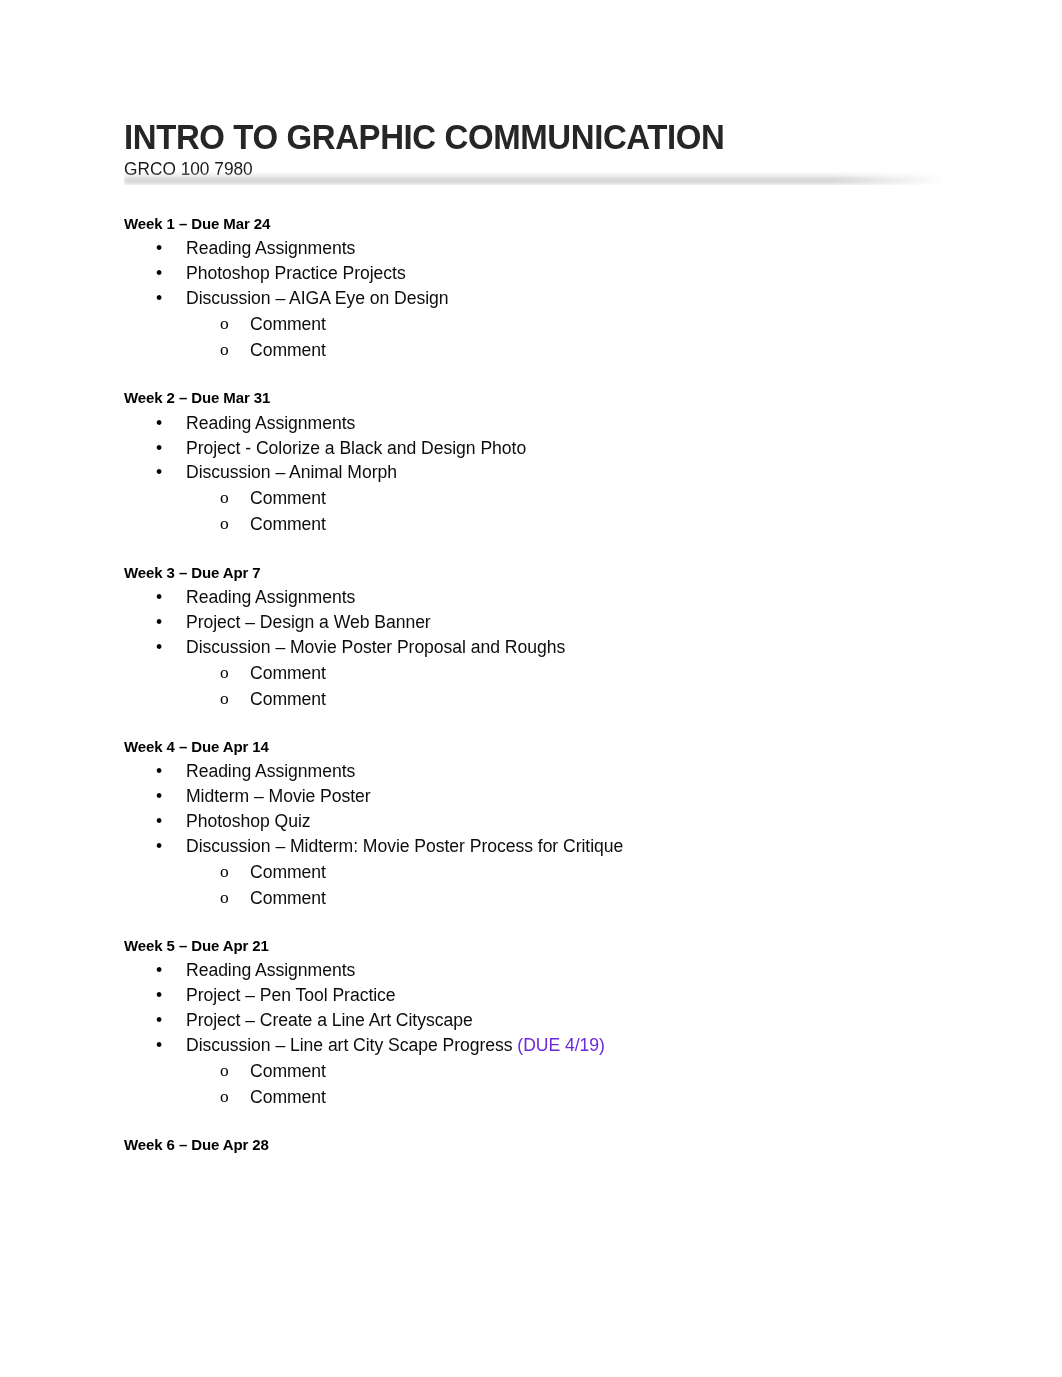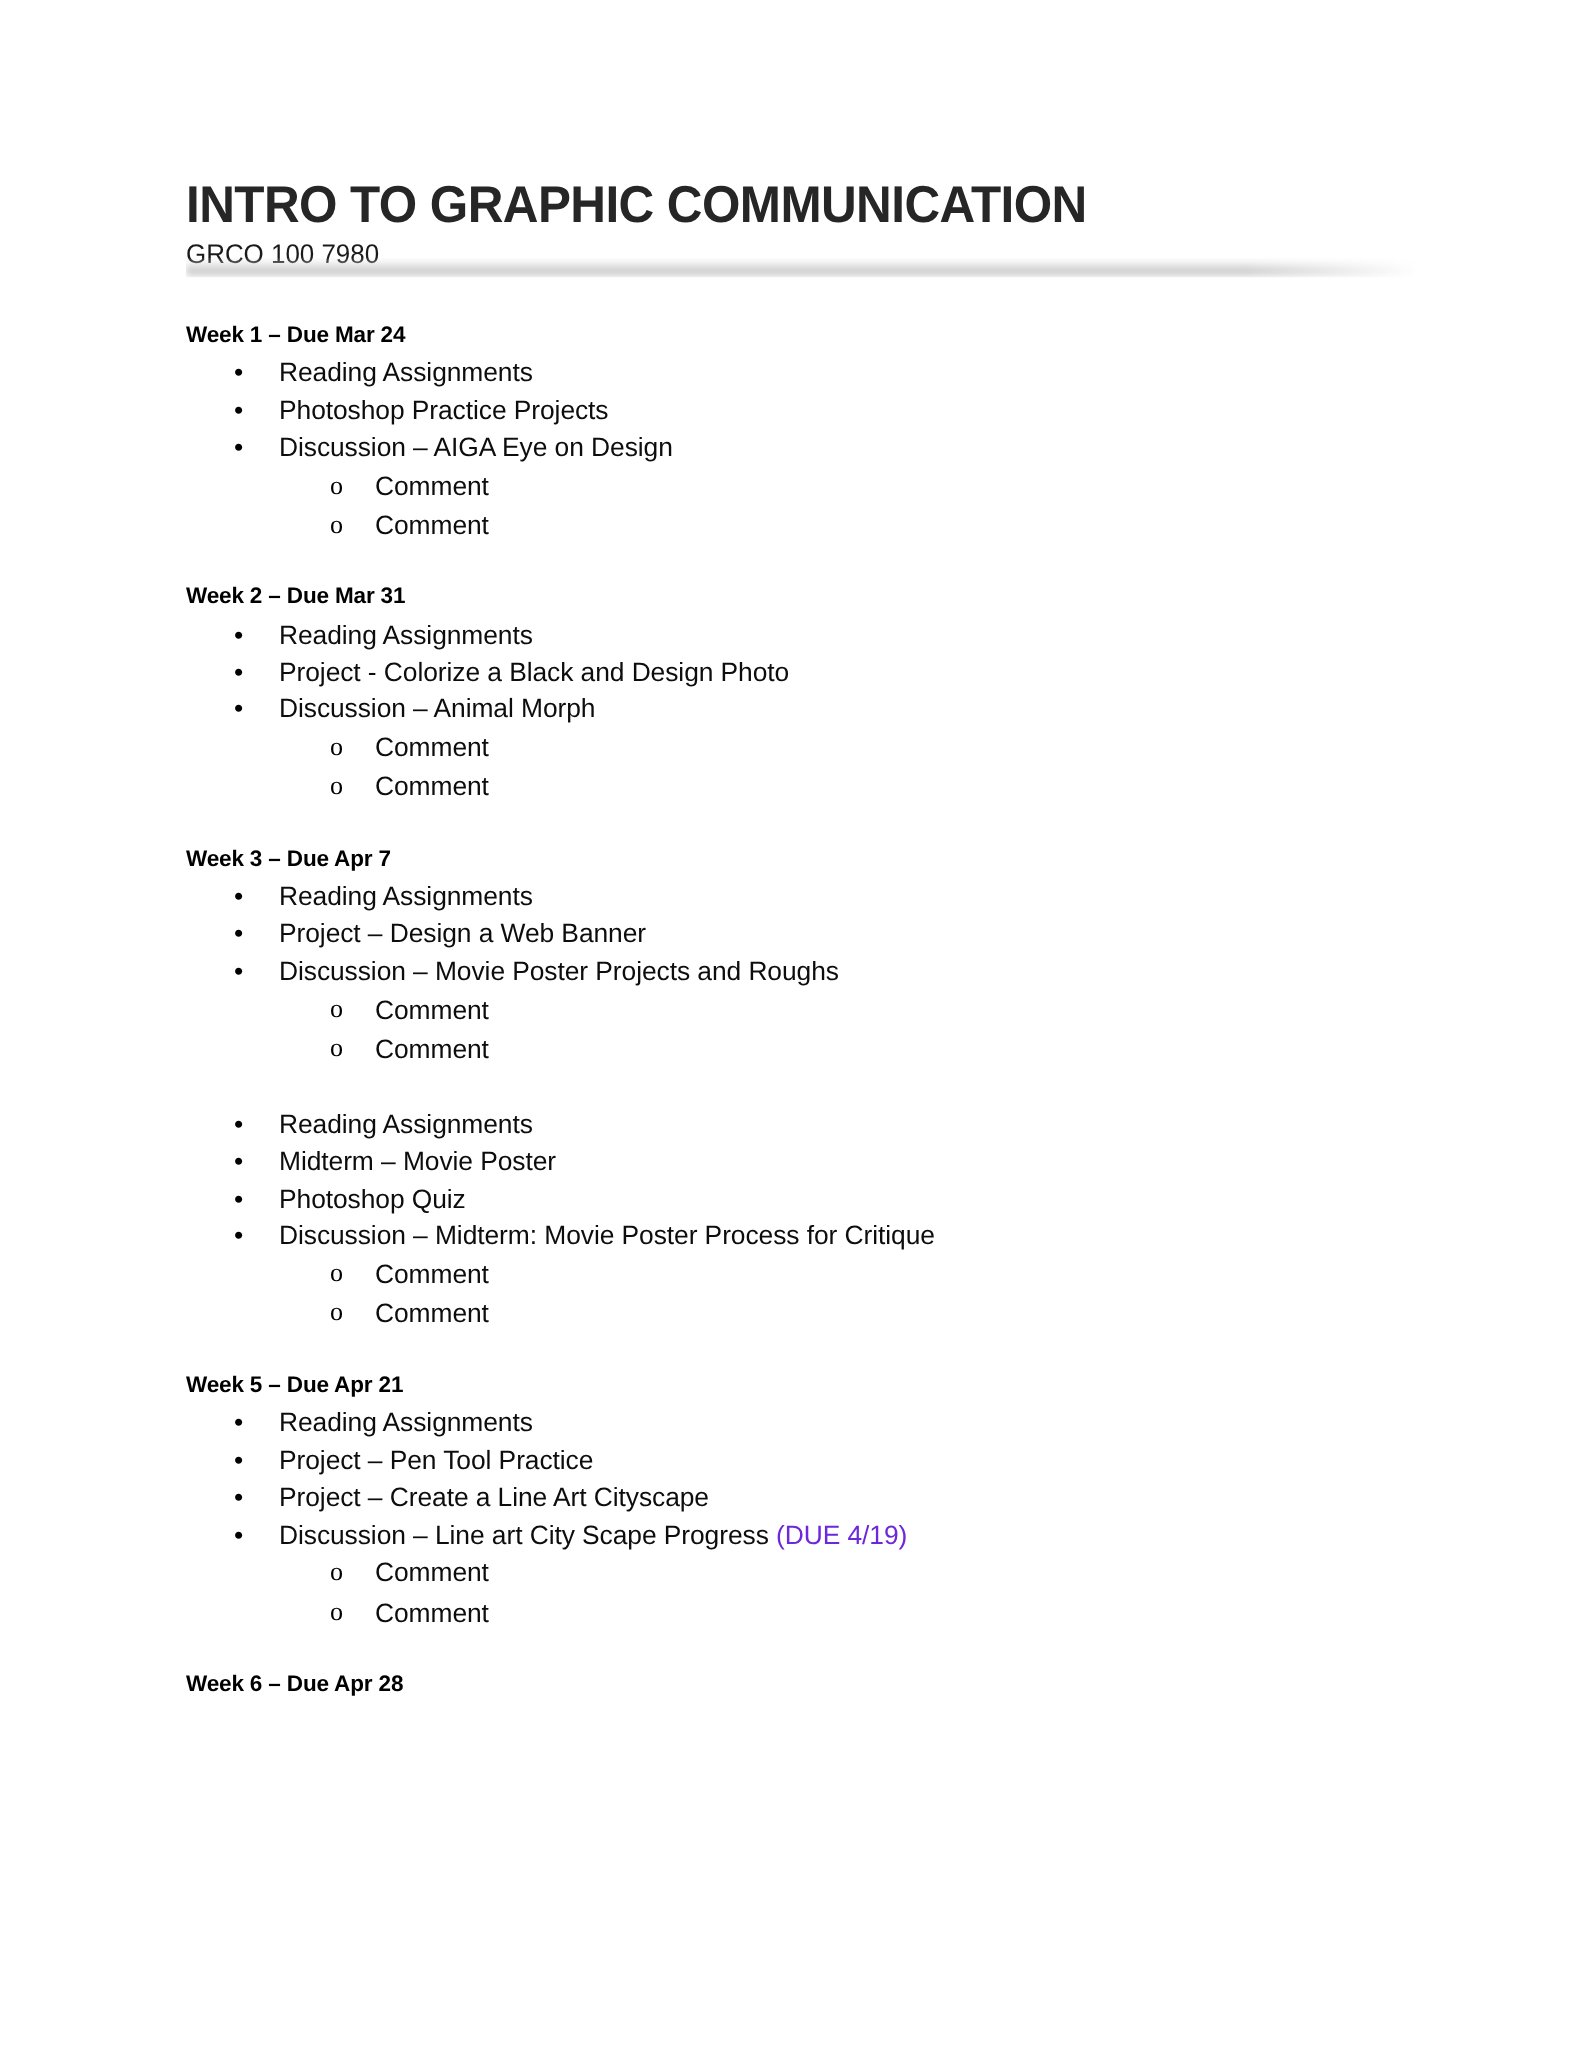--- a/index.html
+++ b/index.html
@@ -188,30 +188,31 @@
                 <li class="sub-item"><span class="sub-marker">o</span><span>Comment</span></li>
               </ul>
             </li>
           </ul>
         </div>
         <div class="week-section">
           <div class="week-heading">Week 3 – Due Apr 7</div>
           <ul class="bullet-list">
             <li class="bullet-item"><span class="bullet-marker">•</span><span>Reading Assignments</span></li>
             <li class="bullet-item"><span class="bullet-marker">•</span><span>Project – Design a Web Banner</span></li>
-            <li class="bullet-item"><span class="bullet-marker">•</span><span>Discussion – Movie Poster Projects and Roughs</span></li>
-            <li style="list-style: none;">
-              <ul class="sub-list">
-                <li class="sub-item"><span class="sub-marker">o</span><span>Comment</span></li>
-                <li class="sub-item"><span class="sub-marker">o</span><span>Comment</span></li>
-              </ul>
-            </li>
-          </ul>
-        </div>
-        <div class="week-section">
+            <li class="bullet-item"><span class="bullet-marker">•</span><span>Discussion – Movie Poster Proposal and Roughs</span></li>
+            <li style="list-style: none;">
+              <ul class="sub-list">
+                <li class="sub-item"><span class="sub-marker">o</span><span>Comment</span></li>
+                <li class="sub-item"><span class="sub-marker">o</span><span>Comment</span></li>
+              </ul>
+            </li>
+          </ul>
+        </div>
+        <div class="week-section">
+          <div class="week-heading">Week 4 – Due Apr 14</div>
           <ul class="bullet-list">
             <li class="bullet-item"><span class="bullet-marker">•</span><span>Reading Assignments</span></li>
             <li class="bullet-item"><span class="bullet-marker">•</span><span>Midterm – Movie Poster</span></li>
             <li class="bullet-item"><span class="bullet-marker">•</span><span>Photoshop Quiz</span></li>
             <li class="bullet-item"><span class="bullet-marker">•</span><span>Discussion – Midterm: Movie Poster Process for Critique</span></li>
             <li style="list-style: none;">
               <ul class="sub-list">
                 <li class="sub-item"><span class="sub-marker">o</span><span>Comment</span></li>
                 <li class="sub-item"><span class="sub-marker">o</span><span>Comment</span></li>
               </ul>

